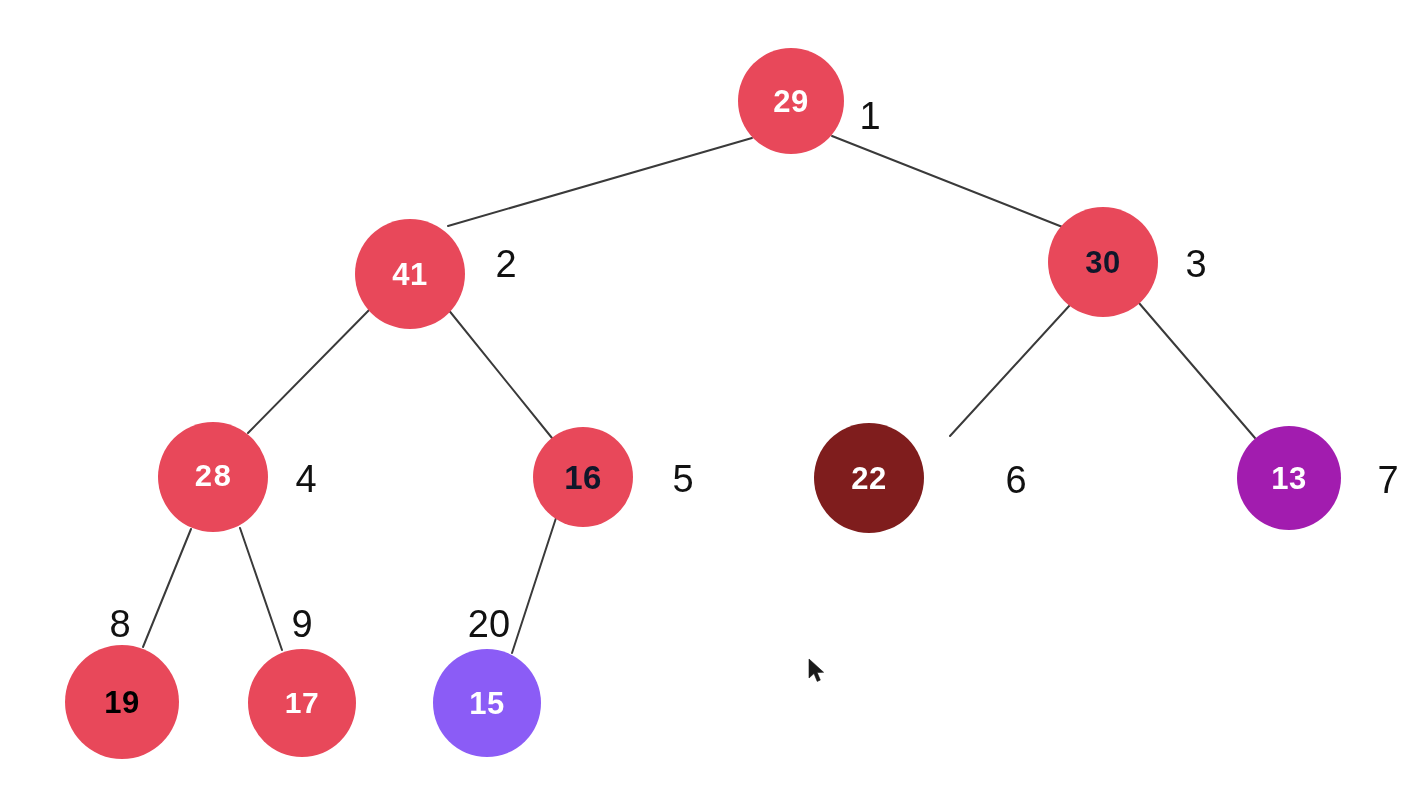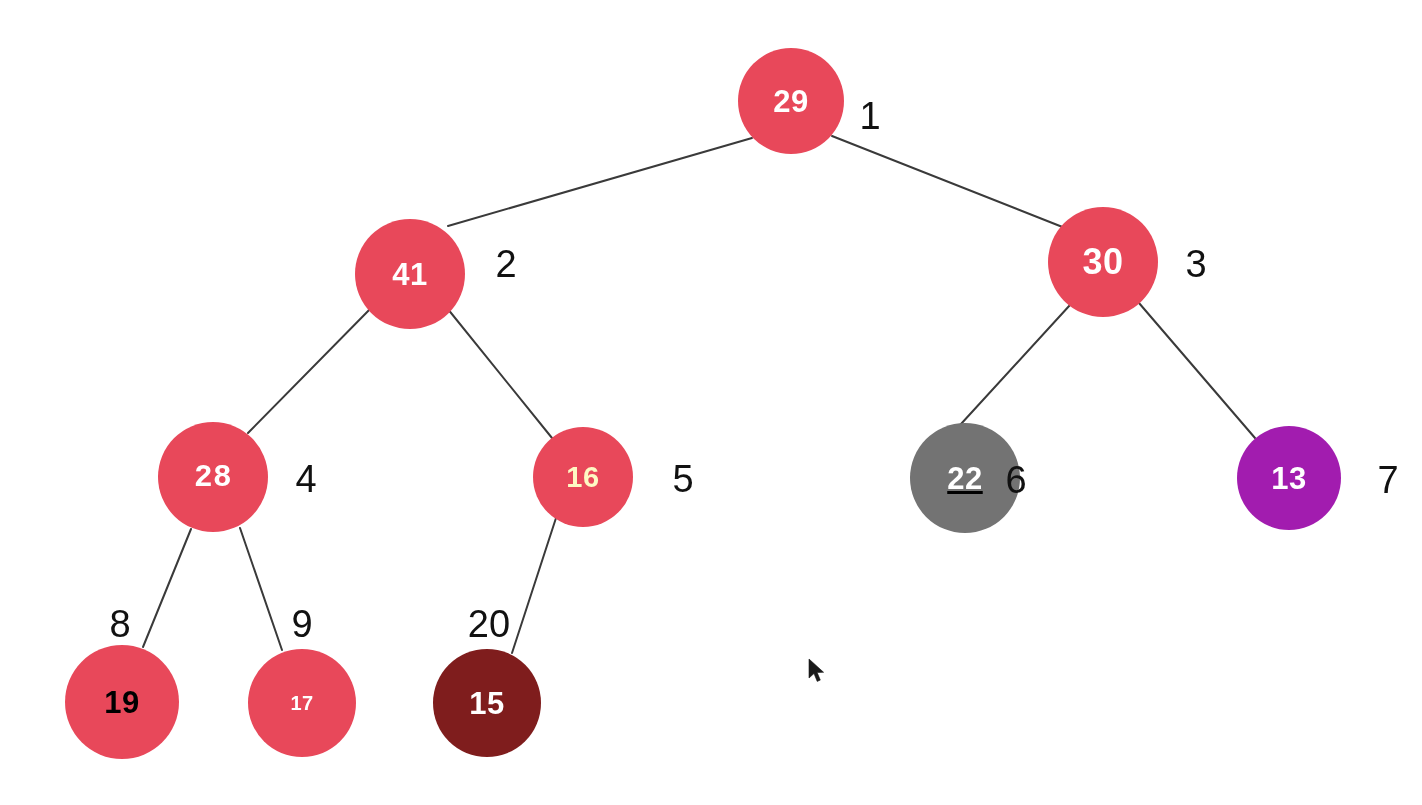--- a/index.html
+++ b/index.html
@@ -78,48 +78,48 @@
   <div id="node-layer">
       <div class="node" style="left: 738px; top: 48px; width: 106px; height: 106px; background: rgb(232, 72, 90);">
         <span class="node-label" style="font-size: 31px; color: rgb(255, 255, 255);">29</span>
       </div>
       <div class="index-label" style="font-size: 38px; color: rgb(17, 17, 17); left: 870px; top: 116px; transform: translate(-50%, -50%);">1</div>
       <div class="node" style="left: 355px; top: 219px; width: 110px; height: 110px; background: rgb(232, 72, 90);">
         <span class="node-label" style="font-size: 31px; color: rgb(255, 255, 255);">41</span>
       </div>
       <div class="index-label" style="font-size: 38px; color: rgb(17, 17, 17); left: 506px; top: 264px; transform: translate(-50%, -50%);">2</div>
       <div class="node" style="left: 1048px; top: 207px; width: 110px; height: 110px; background: rgb(232, 72, 90);">
-        <span class="node-label" style="font-size: 36px; color: #ffffff;">30</span>
+        <span class="node-label" style="font-size: 31px; color: #0f172a;">30</span>
       </div>
       <div class="index-label" style="font-size: 38px; color: rgb(17, 17, 17); left: 1196px; top: 264px; transform: translate(-50%, -50%);">3</div>
       <div class="node" style="left: 158px; top: 422px; width: 110px; height: 110px; background: rgb(232, 72, 90);">
         <span class="node-label" style="font-size: 31px; color: rgb(255, 255, 255); font-family: Liberation Mono, monospace;">28</span>
       </div>
       <div class="index-label" style="font-size: 38px; color: rgb(17, 17, 17); left: 306px; top: 479px; transform: translate(-50%, -50%);">4</div>
       <div class="node" style="left: 533px; top: 427px; width: 100px; height: 100px; background: rgb(232, 72, 90);">
-        <span class="node-label" style="font-size: 29px; color: #fef9c3;">16</span>
+        <span class="node-label" style="font-size: 33px; color: #0f172a;">16</span>
       </div>
       <div class="index-label" style="font-size: 38px; color: rgb(17, 17, 17); left: 683px; top: 479px; transform: translate(-50%, -50%);">5</div>
-      <div class="node" style="left: 910px; top: 423px; width: 110px; height: 110px; background: #737373; text-decoration: underline;">
+      <div class="node" style="left: 814px; top: 423px; width: 110px; height: 110px; background: #7f1d1d;">
         <span class="node-label" style="font-size: 31px; color: rgb(255, 255, 255);">22</span>
       </div>
       <div class="index-label" style="font-size: 38px; color: rgb(17, 17, 17); left: 1016px; top: 480px; transform: translate(-50%, -50%);">6</div>
       <div class="node" style="left: 1237px; top: 426px; width: 104px; height: 104px; background: #a21caf;">
         <span class="node-label" style="font-size: 31px; color: rgb(255, 255, 255);">13</span>
       </div>
       <div class="index-label" style="font-size: 38px; color: rgb(17, 17, 17); left: 1388px; top: 480px; transform: translate(-50%, -50%);">7</div>
       <div class="node" style="left: 65px; top: 645px; width: 114px; height: 114px; background: rgb(232, 72, 90);">
         <span class="node-label" style="font-size: 31px; color: #000000;">19</span>
       </div>
       <div class="index-label" style="font-size: 38px; color: rgb(17, 17, 17); left: 120px; top: 624px; transform: translate(-50%, -50%);">8</div>
       <div class="node" style="left: 248px; top: 649px; width: 108px; height: 108px; background: rgb(232, 72, 90);">
-        <span class="node-label" style="font-size: 20px; color: rgb(255, 255, 255);">17</span>
+        <span class="node-label" style="font-size: 30px; color: rgb(255, 255, 255);">17</span>
       </div>
       <div class="index-label" style="font-size: 38px; color: rgb(17, 17, 17); left: 302px; top: 624px; transform: translate(-50%, -50%);">9</div>
-      <div class="node" style="left: 433px; top: 649px; width: 108px; height: 108px; background: #7f1d1d;">
+      <div class="node" style="left: 433px; top: 649px; width: 108px; height: 108px; background: #8b5cf6;">
         <span class="node-label" style="font-size: 31px; color: rgb(255, 255, 255);">15</span>
       </div>
       <div class="index-label" style="font-size: 38px; color: rgb(17, 17, 17); left: 489px; top: 624px; transform: translate(-50%, -50%);">20</div>
     </div>
 
   <svg id="cursor" viewBox="0 0 20 26" xmlns="http://www.w3.org/2000/svg" style="left: 808px; top: 658px;">
     <path d="M1,1 L1,20 L6,15.5 L9.2,23.4 L12.3,22.1 L9.2,14.6 L15.6,14.3 Z" fill="#1a1a1a" stroke="#1a1a1a" stroke-width="0.6"></path>
   </svg>
 
 </div>

